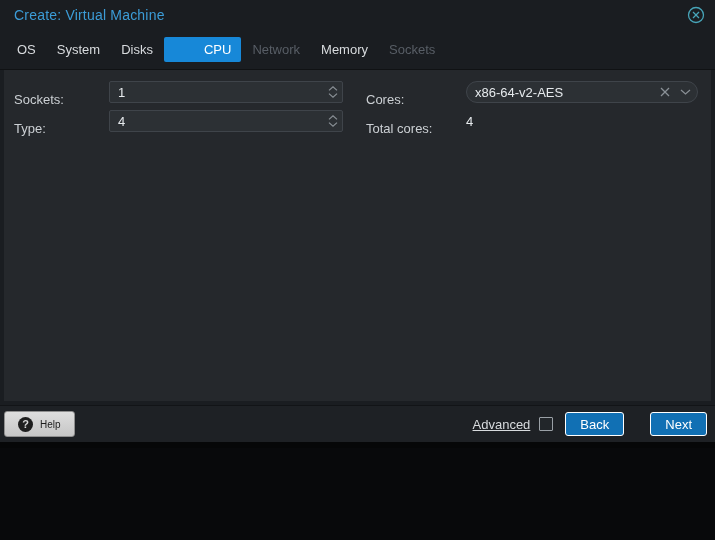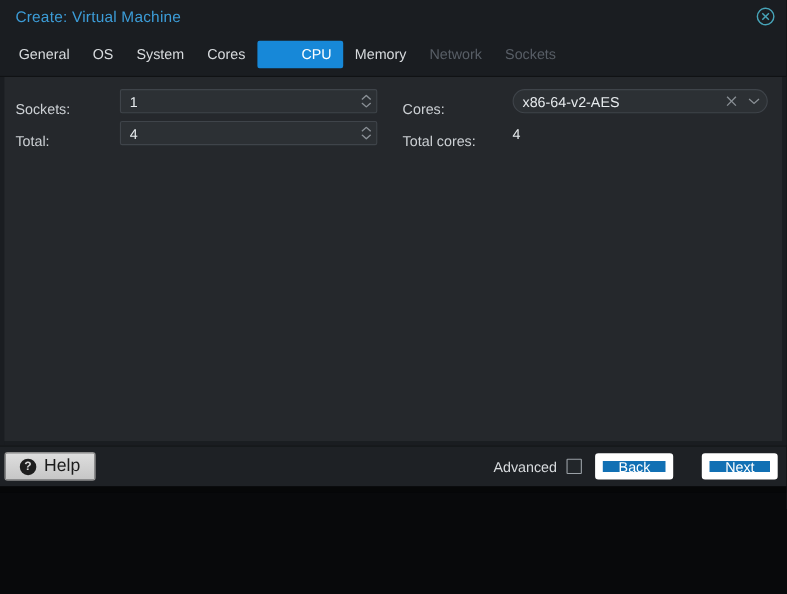--- a/index.html
+++ b/index.html
@@ -44,26 +44,26 @@
 
   
   .footer { height:37px; flex:0 0 37px; display:flex; align-items:center;
             background:#1e2125; border-top:1px solid #121417; padding:0 8px 0 4px; }
   .help-btn { display:flex; align-items:center; gap:7px; height:26px; padding:0 13px;
               background:linear-gradient(#dedede,#c6c6c6); border:1px solid #8f8f8f;
               border-radius:3px; cursor:pointer; }
   .help-icon { width:15px; height:15px; border-radius:50%; background:#1e1e1e;
                color:#d6d6d6; font-size:11px; font-weight:bold; line-height:15px;
                text-align:center; }
-  .help-label { font-size:16px; color:#1c1c1c; }
+  .help-label { font-size:10px; color:#1c1c1c; }
   .footer-spacer { flex:1; }
-  .advanced-label { font-size:13px; color:#d8dbde; margin-right:9px; }
+  .advanced-label { font-size:13px; color:#d8dbde; margin-right:9px;text-decoration:underline; }
   .checkbox { width:14px; height:14px; border:1px solid #9aa0a6; background:#22262a;
               border-radius:1px; margin-right:12px; cursor:pointer; }
-  .btn { height:24px; padding:0 14px; background:#1170b4; border:7px solid #ffffff;
+  .btn { height:24px; padding:0 14px; background:#1170b4; border:1px solid #ffffff;
          border-radius:3px; color:#ffffff; font-size:13px; display:flex;
          align-items:center; cursor:pointer; }
   .btn + .btn { margin-left:26px; }
 
   .bottom-strip { width:715px; height:6px; background:#060708; }
 </style>
 </head>
 <body>
 
 <div class="dialog">
@@ -74,27 +74,26 @@
     <span class="close-btn">
       <svg width="18" height="18" viewBox="0 0 18 18">
         <circle cx="9" cy="9" r="7.5" fill="none" stroke="#47a4b8" stroke-width="1.3"></circle>
         <line x1="6" y1="6" x2="12" y2="12" stroke="#47a4b8" stroke-width="1.3"></line>
         <line x1="12" y1="6" x2="6" y2="12" stroke="#47a4b8" stroke-width="1.3"></line>
       </svg>
     </span>
   </div>
 
   <div class="tabbar">
-    <span class="tab">General</span>
     <span class="tab">OS</span>
     <span class="tab">System</span>
-    <span class="tab">Cores</span>
+    <span class="tab">Disks</span>
     <span class="tab active">CPU</span>
+    <span class="tab disabled">Network</span>
     <span class="tab">Memory</span>
-    <span class="tab disabled">Network</span>
     <span class="tab disabled">Sockets</span>
   </div>
 
   <div class="content">
     <div class="form-grid">
 
       <span class="f-label">Sockets:</span>
       <div class="field">
         <input class="field-input" type="text" value="1" style="">
         <span class="spin">
@@ -122,21 +121,21 @@
             </svg>
           </span>
           <span class="tool">
             <svg width="11" height="6" viewBox="0 0 11 6">
               <polyline points="1,1 5.5,5 10,1" fill="none" stroke="#8a9096" stroke-width="1.2"></polyline>
             </svg>
           </span>
         </span>
       </div>
 
-      <span class="f-label">Total:</span>
+      <span class="f-label">Type:</span>
       <div class="field">
         <input class="field-input" type="text" value="4" style="">
         <span class="spin">
           <span class="spin-btn">
             <svg width="10" height="5" viewBox="0 0 10 5">
               <polyline points="1,4.4 5,0.8 9,4.4" fill="none" stroke="#8a9096" stroke-width="1.2"></polyline>
             </svg>
           </span>
           <span class="spin-btn">
             <svg width="10" height="5" viewBox="0 0 10 5">

